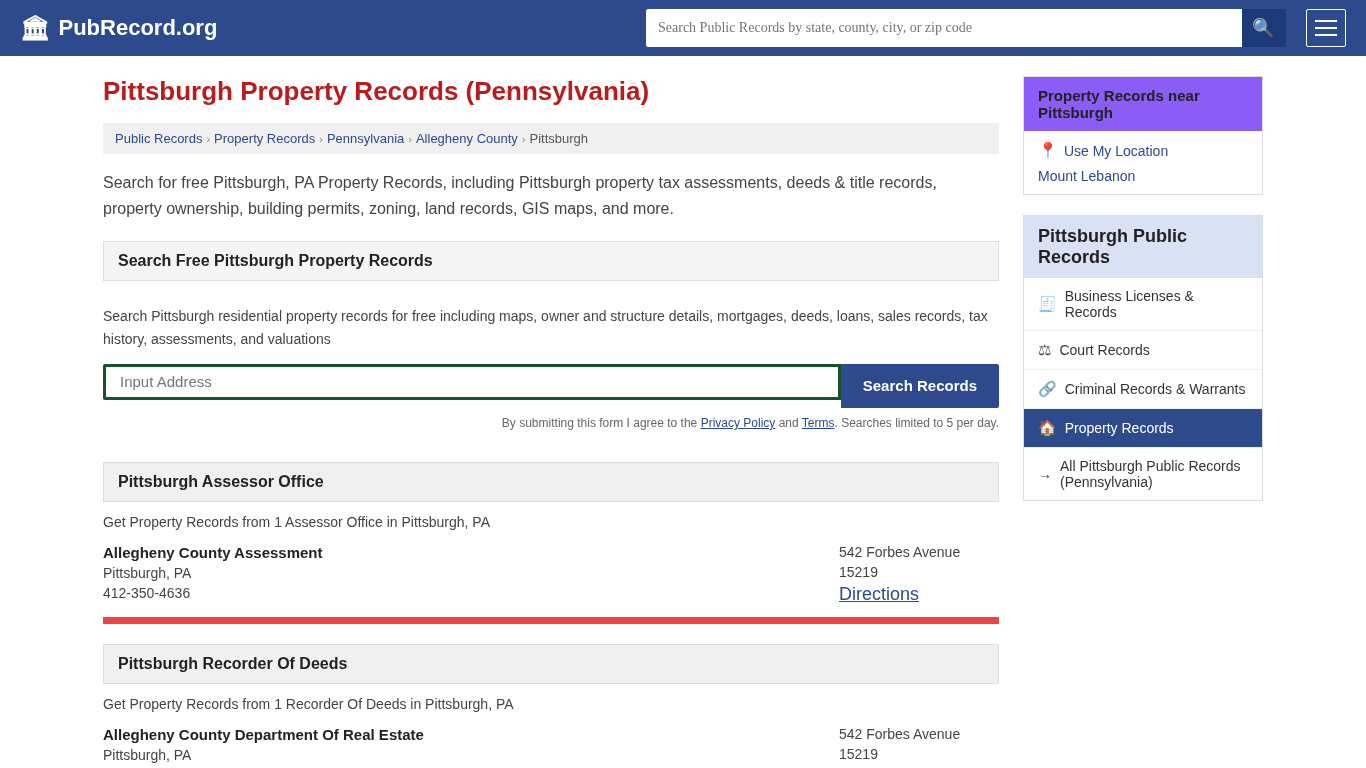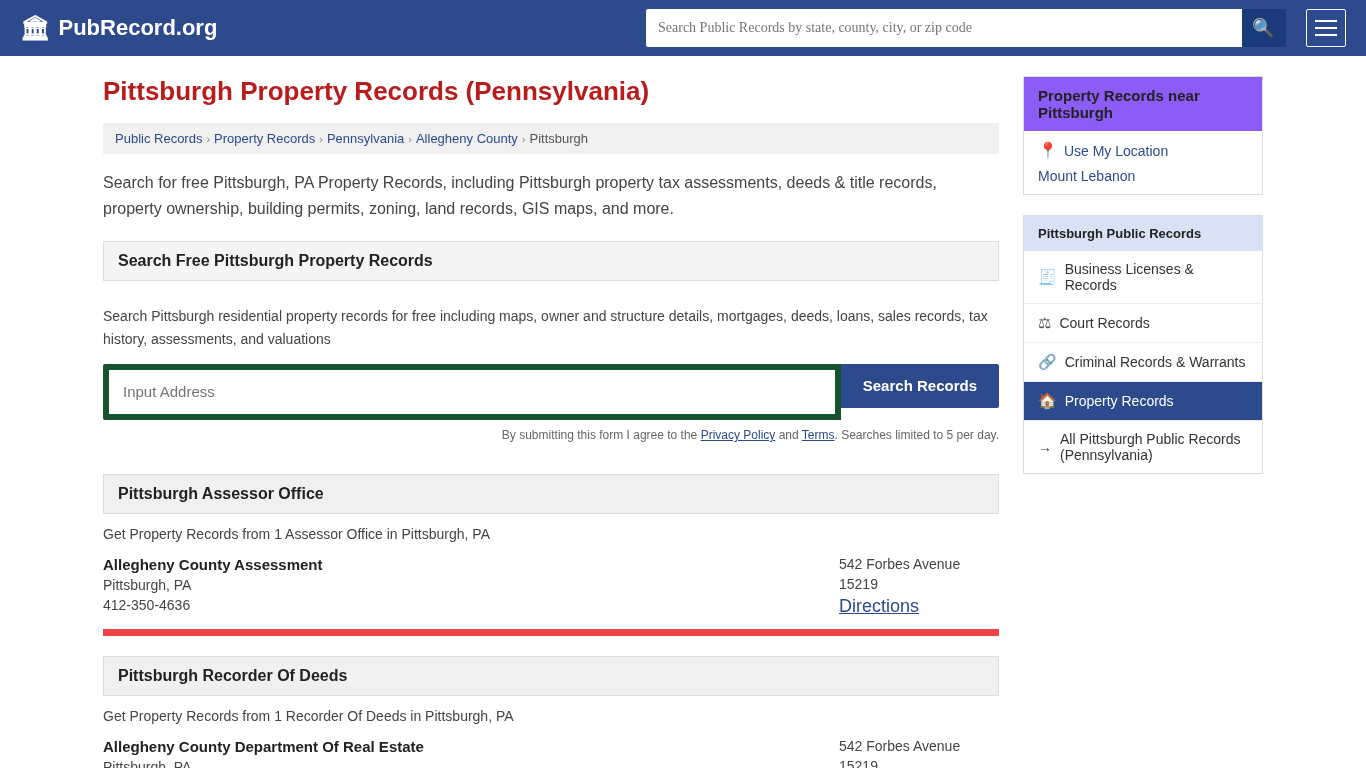--- a/index.html
+++ b/index.html
@@ -152,22 +152,22 @@
       line-height: 1.6;
       margin-bottom: 14px;
     }
     .search-row {
       display: flex;
       gap: 0;
       margin-bottom: 8px;
     }
     .search-address-input {
       flex: 1;
-      height: 56px;
-      border: 6px solid #14532d;
+      height: 36px;
+      border: 3px solid #14532d;
       padding: 0 14px;
       font-size: 15px;
       outline: none;
       border-radius: 2px 0 0 2px;
       color: #4c1d95;
     }
     .search-records-btn {
       height: 44px;
       background: #2c4a8c;
       color: #fff;
@@ -293,21 +293,21 @@
     }
 
     .sidebar-records-card {
       border: 1px solid #ddd;
       overflow: hidden;
     }
     .sidebar-records-header {
       background: #d8e2f4;
       padding: 10px 14px;
       font-weight: bold;
-      font-size: 13px;
+      font-size: 18px;
       color: #222;
     }
     .sidebar-records-item {
       display: flex;
       align-items: center;
       gap: 8px;
       padding: 10px 14px;
       border-bottom: 1px solid #eee;
       cursor: pointer;
       text-decoration: none;

